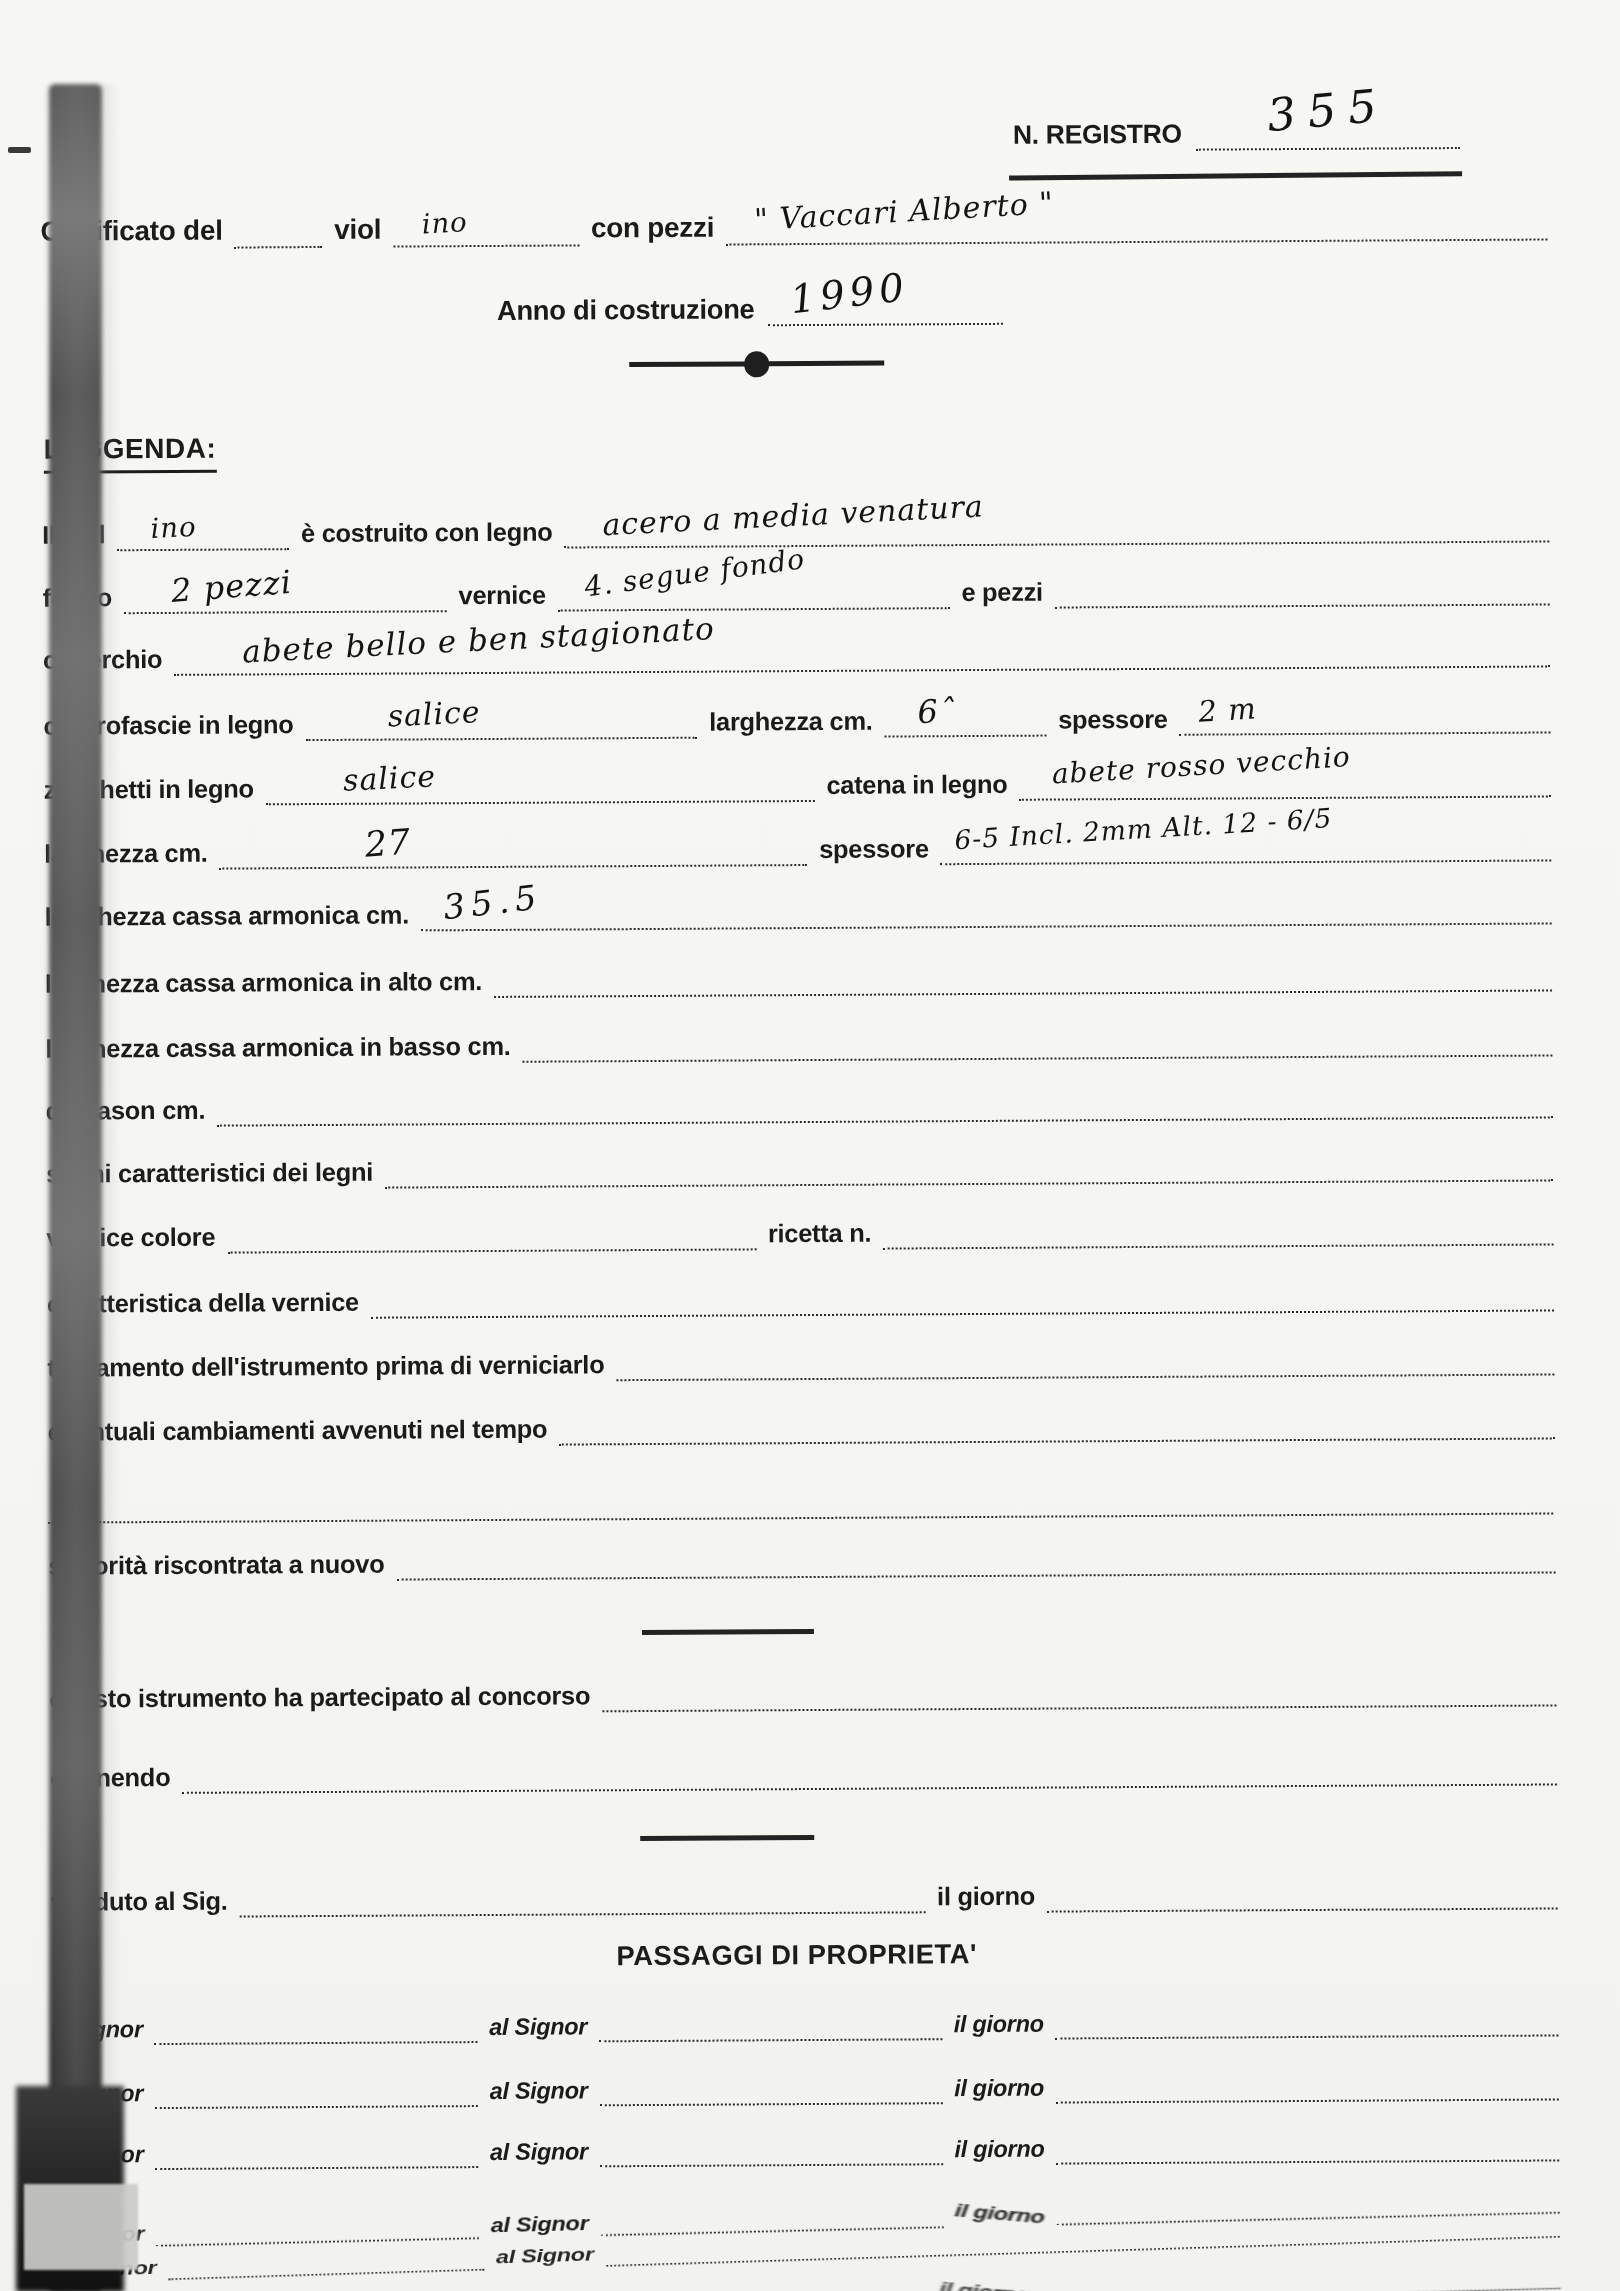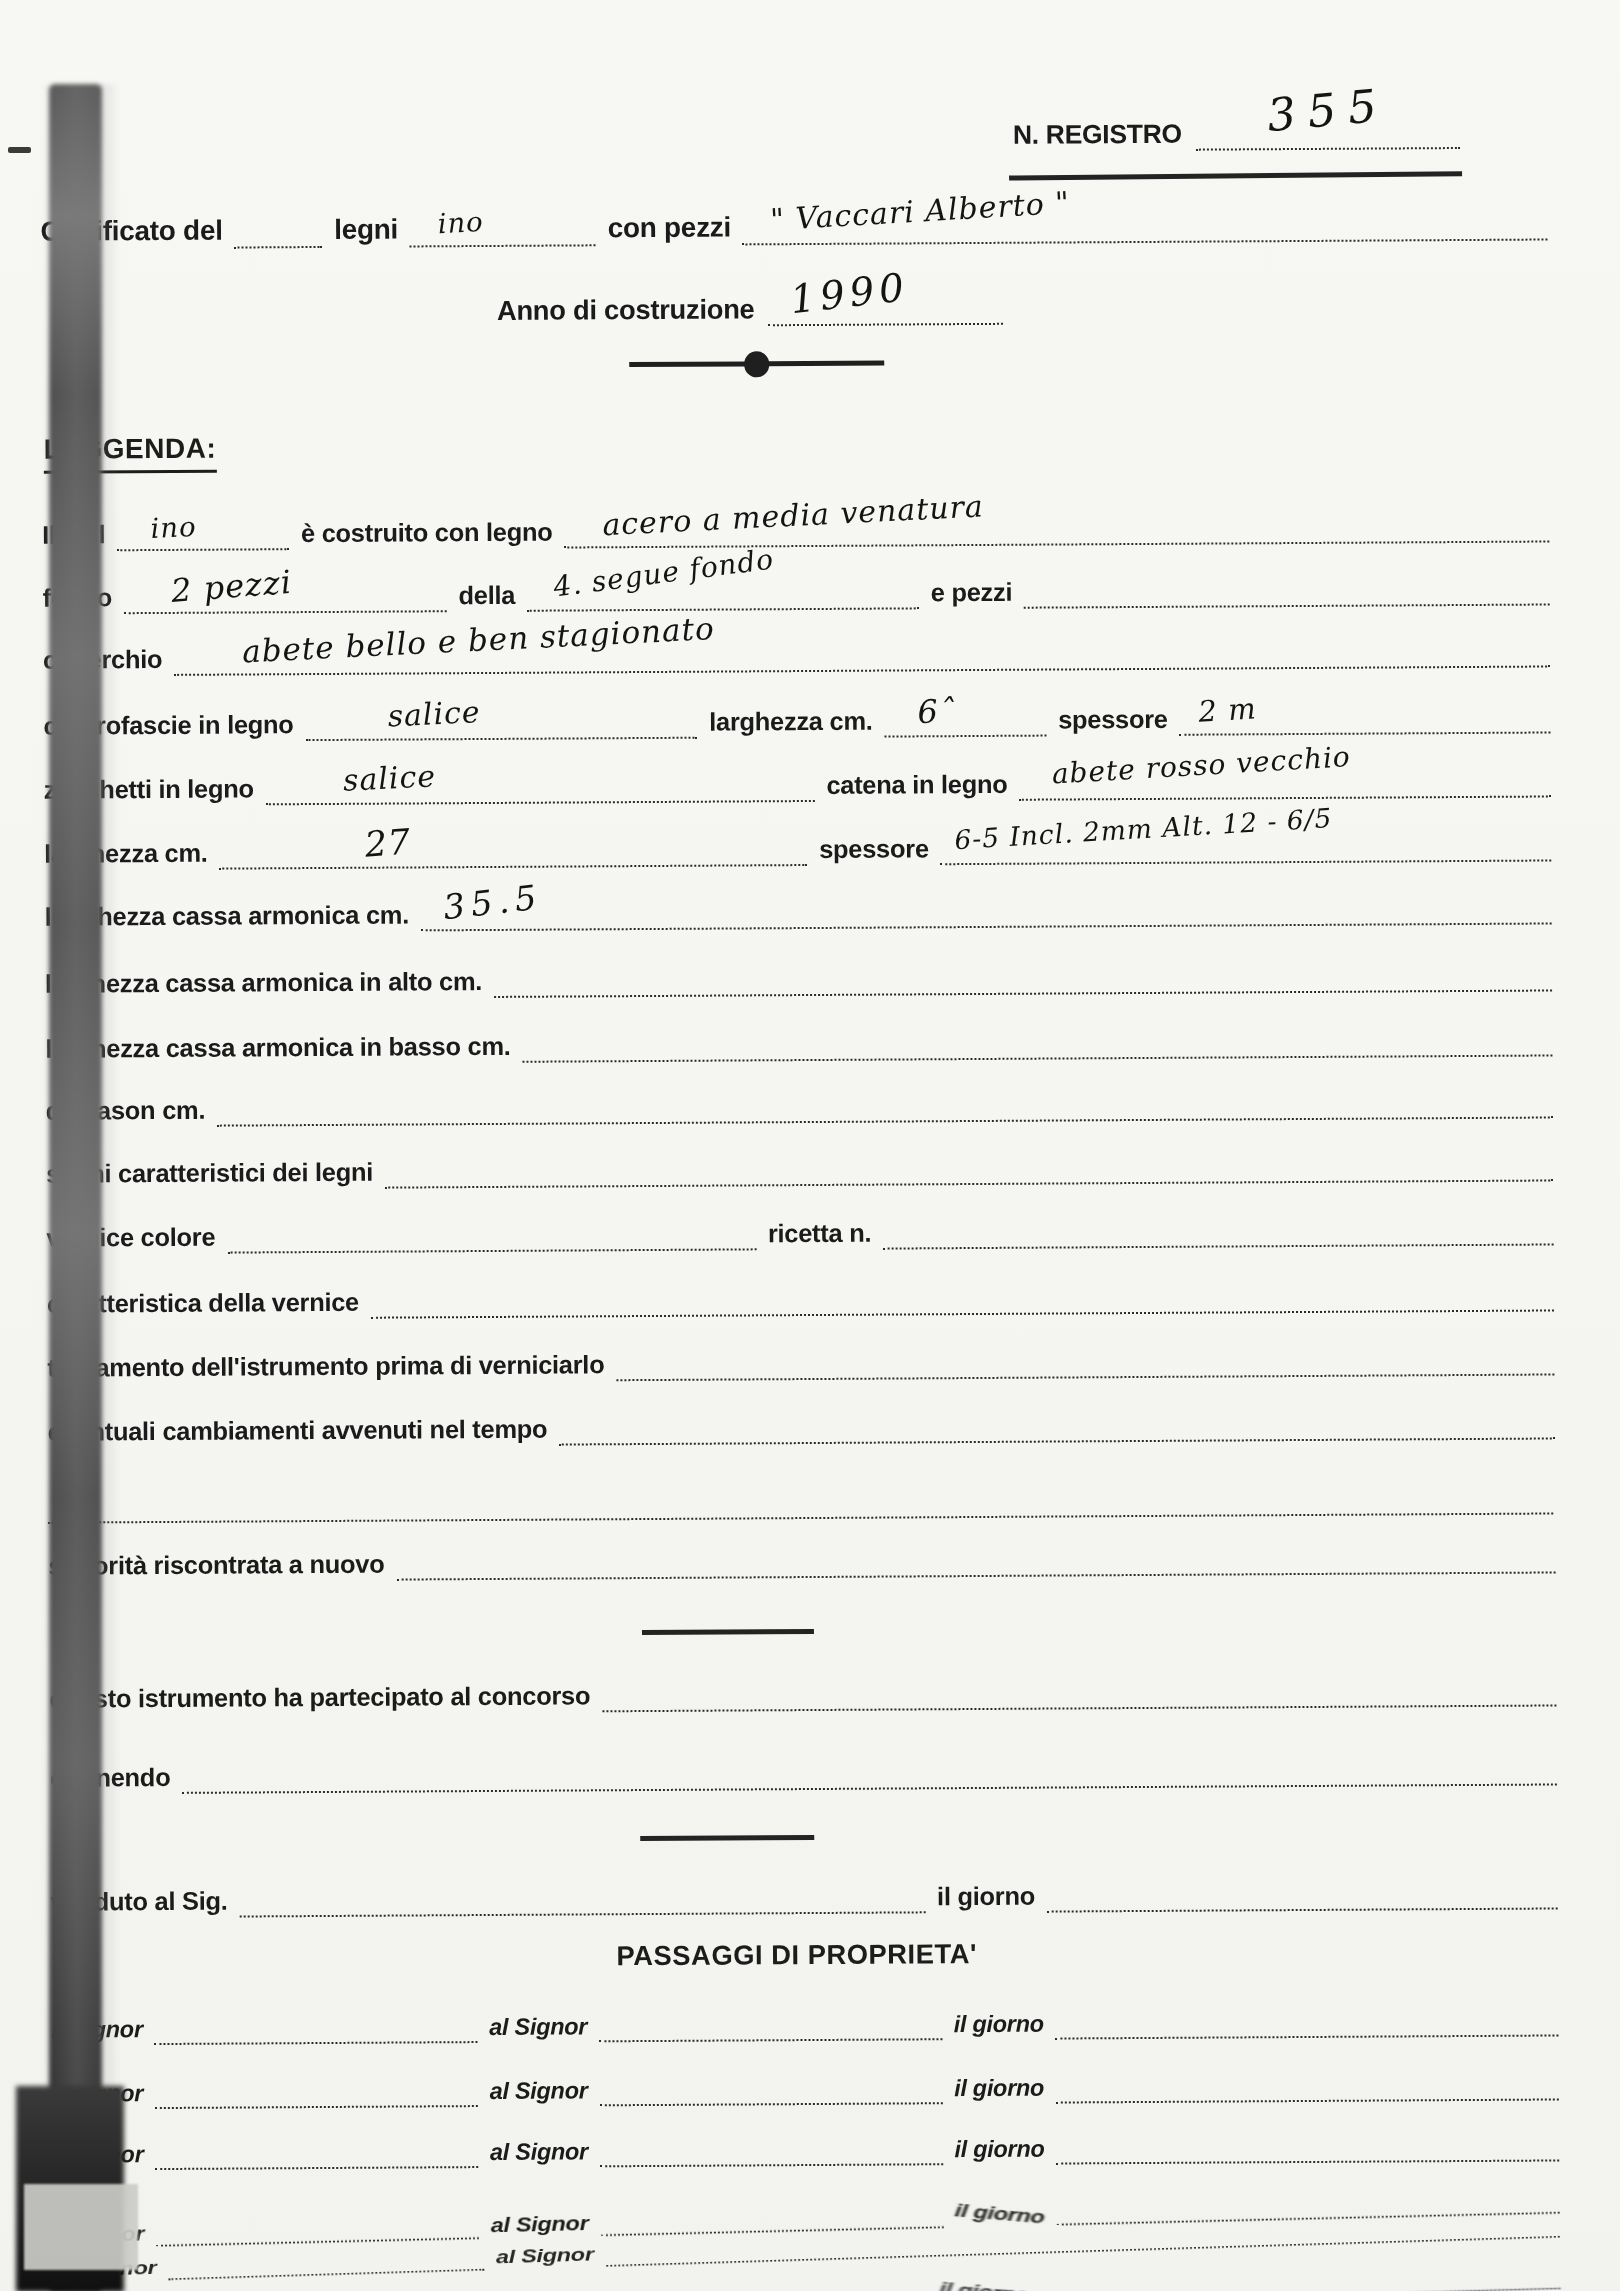--- a/index.html
+++ b/index.html
@@ -105,21 +105,21 @@
       <span class="lbl">N. REGISTRO</span>
       <span class="fill grow">
         <span class="hw" style="left:74px; font-size:45px; letter-spacing:11.8px; transform:rotate(-5deg); bottom:5.9px;">355</span>
       </span>
     </div>
     <div class="registro-underline"></div>
 
     <div class="row cert-row">
       <span class="lbl">Certificato del</span>
       <span class="fill" style="width:88px"></span>
-      <span class="lbl">legni</span>
+      <span class="lbl">viol</span>
       <span class="fill" style="width:186px">
         <span class="hw" style="left:29px; font-size:27.4px; bottom:5.9px;">ino</span>
       </span>
       <span class="lbl">con pezzi</span>
       <span class="fill grow">
         <span class="hw" style="left:29px; font-size:30px; bottom:5.9px; transform:rotate(-3deg);">" Vaccari Alberto "</span>
       </span>
     </div>
 
     <div class="anno-row">
@@ -146,21 +146,21 @@
       <span class="fill grow">
         <span class="hw" style="left:39px; font-size:30px; bottom:3.9px;">acero a media venatura</span>
       </span>
     </div>
 
     <div class="row" style="top:573px">
       <span class="lbl">fondo</span>
       <span class="fill" style="width:323px">
         <span class="hw" style="left:49px; font-size:32px; transform:rotate(-4deg);">2 pezzi</span>
       </span>
-      <span class="lbl">della</span>
+      <span class="lbl">vernice</span>
       <span class="fill" style="width:392px">
         <span class="hw" style="left:29px; font-size:28px; bottom:5.9px; transform:rotate(-7deg);">4. segue fondo</span>
       </span>
       <span class="lbl">e pezzi</span>
       <span class="fill grow">
         <span class="hw"></span>
       </span>
     </div>
 
     <div class="row" style="top:635px">

